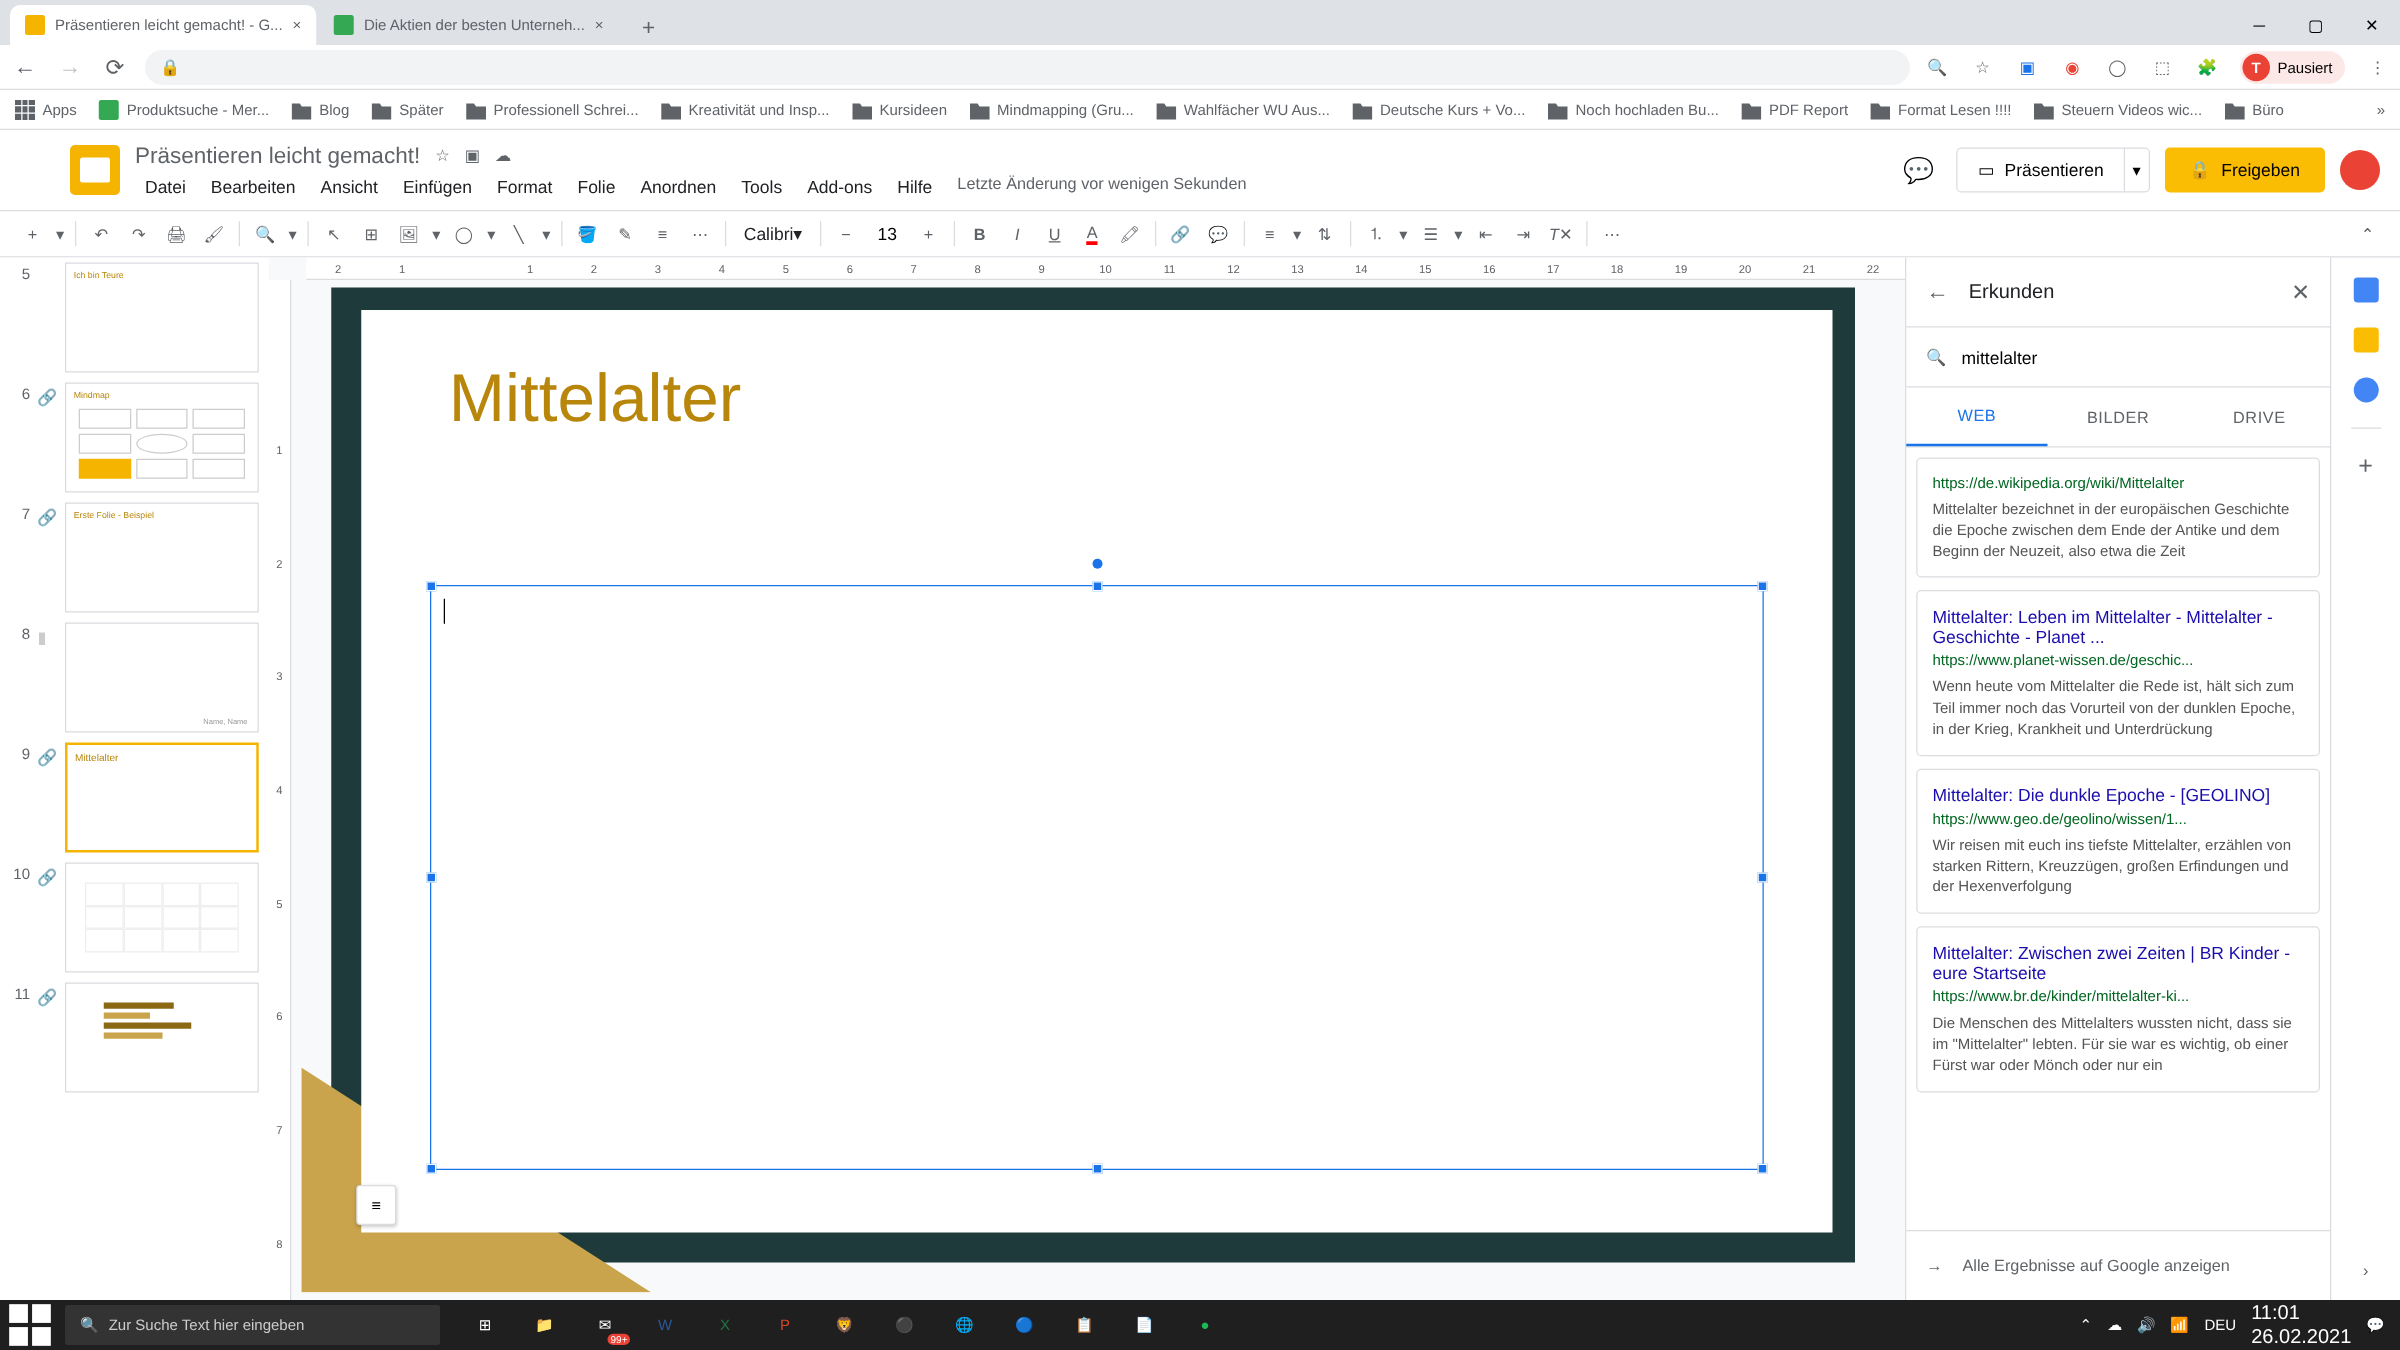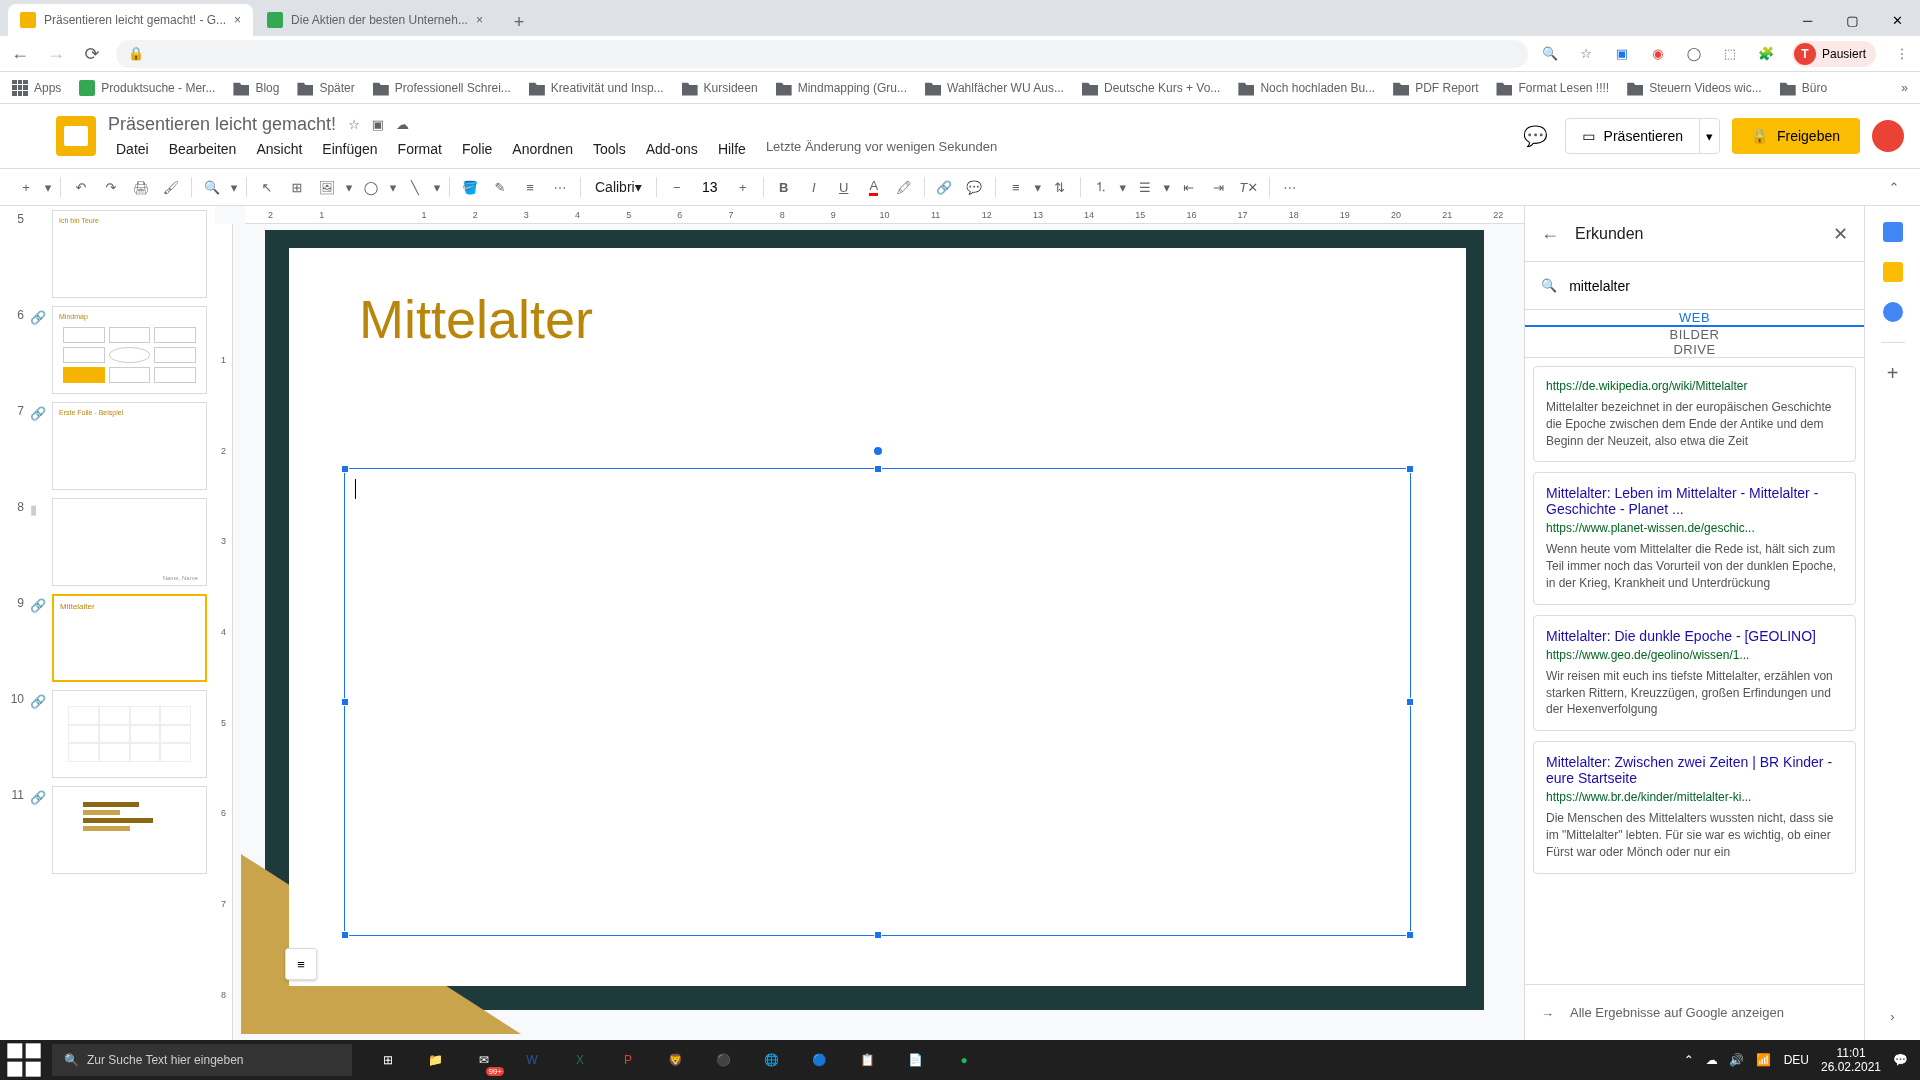--- a/index.html
+++ b/index.html
@@ -84,41 +84,41 @@
 .fit-btn { position: absolute; bottom: 60px; left: 70px; width: 32px; height: 32px; background: #fff; border: 1px solid #dadce0; border-radius: 3px; box-shadow: 0 1px 3px rgba(0,0,0,0.2); display: flex; align-items: center; justify-content: center; z-index: 10; }
 
 .speaker-notes { height: 50px; background: #fff; border-top: 1px solid #dadce0; padding: 12px 24px; color: #80868b; font-size: 14px; position: relative; }
 
 
 .explore-panel { width: 340px; border-left: 1px solid #dadce0; background: #fff; display: flex; flex-direction: column; }
 .explore-header { height: 56px; display: flex; align-items: center; padding: 0 16px; gap: 16px; border-bottom: 1px solid #dadce0; }
 .explore-title { font-size: 16px; color: #202124; flex: 1; }
 .explore-search { height: 48px; display: flex; align-items: center; padding: 0 16px; gap: 12px; border-bottom: 1px solid #dadce0; color: #5f6368; }
 .explore-search input { border: none; outline: none; flex: 1; font-size: 14px; }
-.explore-tabs { height: 48px; display: flex; border-bottom: 1px solid #dadce0; flex-direction: column; }
+.explore-tabs { height: 48px; display: flex; border-bottom: 1px solid #dadce0; }
 .explore-tab { flex: 1; display: flex; align-items: center; justify-content: center; font-size: 13px; font-weight: 500; color: #5f6368; letter-spacing: 0.5px; }
 .explore-tab.active { color: #1a73e8; border-bottom: 2px solid #1a73e8; }
 .explore-results { flex: 1; overflow-y: auto; padding: 8px; }
 .result-card { border: 1px solid #dadce0; border-radius: 4px; padding: 12px; margin-bottom: 10px; }
 .result-title { color: #1a0dab; font-size: 14px; margin-bottom: 4px; }
 .result-url { color: #006621; font-size: 12px; margin-bottom: 6px; white-space: nowrap; overflow: hidden; text-overflow: ellipsis; }
 .result-snippet { color: #545454; font-size: 12px; line-height: 1.4; max-height: 54px; overflow: hidden; }
 .explore-footer { height: 56px; border-top: 1px solid #dadce0; display: flex; align-items: center; padding: 0 16px; gap: 16px; color: #5f6368; font-size: 13px; }
 
 .side-panel { width: 56px; border-left: 1px solid #dadce0; display: flex; flex-direction: column; align-items: center; padding-top: 16px; gap: 20px; }
 .side-icon { width: 20px; height: 20px; }
 
 
 .taskbar { position: fixed; bottom: 0; left: 0; right: 0; height: 40px; background: #1f1f1f; display: flex; align-items: center; color: #fff; font-size: 12px; }
 .start-btn { width: 48px; height: 40px; display: flex; align-items: center; justify-content: center; }
 .search-box { background: #333; height: 32px; width: 300px; display: flex; align-items: center; padding: 0 12px; gap: 8px; color: #ccc; margin-left: 4px; border-radius: 2px; }
 .task-icons { display: flex; margin-left: 12px; }
 .task-icon { width: 48px; height: 40px; display: flex; align-items: center; justify-content: center; }
 .tray { margin-left: auto; display: flex; align-items: center; gap: 12px; padding-right: 12px; }
-.tray-time { text-align: center; line-height: 1.2; font-size: 12px; }
+.tray-time { text-align: left; line-height: 1.2; font-size: 16px; }
 
 svg { width: 100%; height: 100%; }
 </style>
 </head>
 <body>
 
 <div class="browser-tabs">
   <div class="tab">
     <span class="bookmark-icon" style="background:#f4b400;border-radius:2px"></span>
     <span>Präsentieren leicht gemacht! - G...</span>

